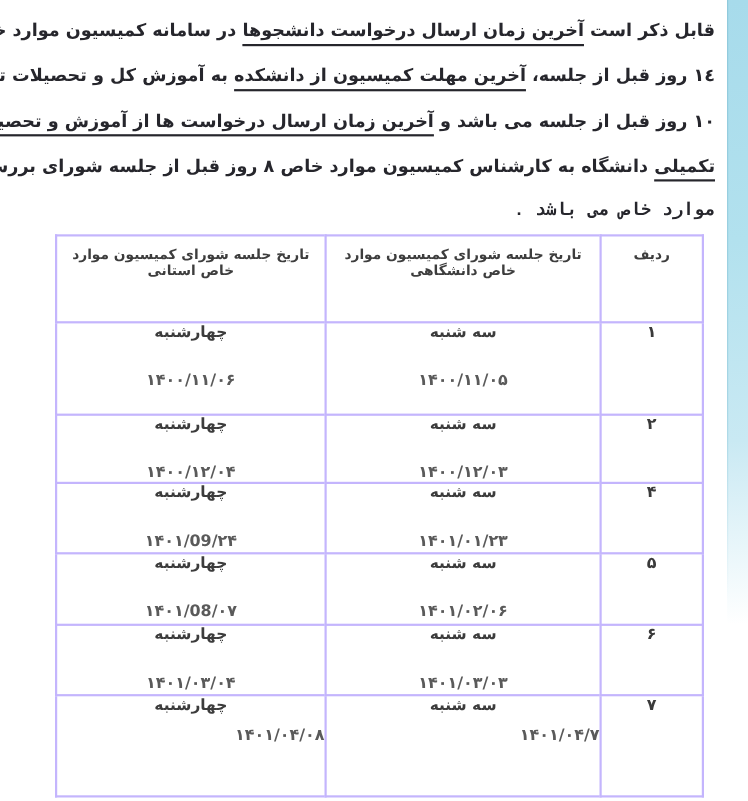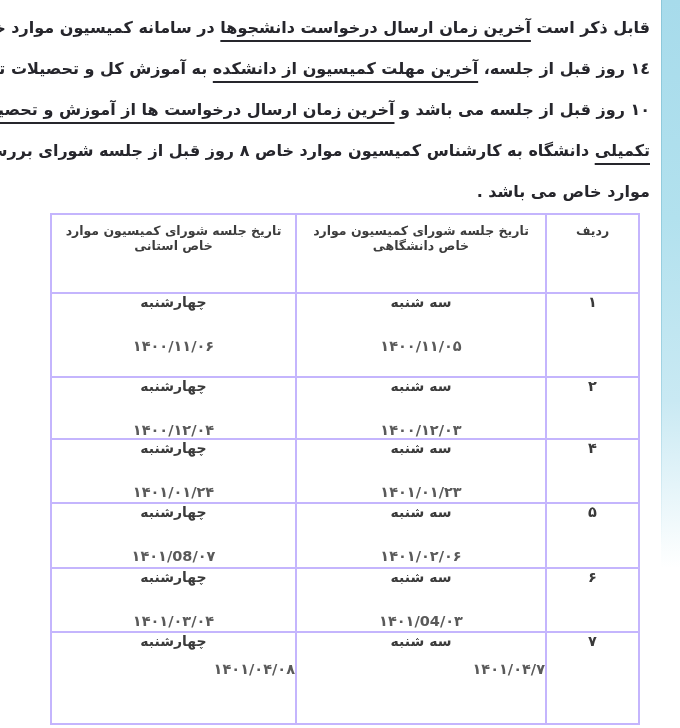--- a/index.html
+++ b/index.html
@@ -36,21 +36,21 @@
     color:#26262c;
     font-weight:bold;
     font-size:16px;
   }
   .para-line {
     line-height:41px;
     white-space:nowrap;
     text-align:justify;
     text-align-last:justify;
   }
-  .para-line.last { text-align-last:right; }
+  .para-line.last { text-align-last:right;font-family:Liberation Mono, monospace; }
   .u {
     text-decoration:underline;
     text-decoration-thickness:1.5px;
     text-underline-offset:7px;
   }
 
   
   .schedule-table {
     position:absolute;
     top:213px; left:50px;
@@ -139,41 +139,41 @@
     </tr>
 
     <tr class="rh3">
       <td class="num-cell"><span>۴</span></td>
       <td>
         <div class="day">سه شنبه</div>
         <div class="date">۱۴۰۱/۰۱/۲۳</div>
       </td>
       <td>
         <div class="day">چهارشنبه</div>
-        <div class="date">۱۴۰۱/۰۱/۲۴</div>
+        <div class="date">۱۴۰۱/09/۲۴</div>
       </td>
     </tr>
 
     <tr class="rh4">
       <td class="num-cell"><span>۵</span></td>
       <td>
         <div class="day">سه شنبه</div>
         <div class="date">۱۴۰۱/۰۲/۰۶</div>
       </td>
       <td>
         <div class="day">چهارشنبه</div>
         <div class="date">۱۴۰۱/08/۰۷</div>
       </td>
     </tr>
 
     <tr class="rh5">
       <td class="num-cell"><span>۶</span></td>
       <td>
         <div class="day">سه شنبه</div>
-        <div class="date">۱۴۰۱/04/۰۳</div>
+        <div class="date">۱۴۰۱/۰۳/۰۳</div>
       </td>
       <td>
         <div class="day">چهارشنبه</div>
         <div class="date">۱۴۰۱/۰۳/۰۴</div>
       </td>
     </tr>
 
     <tr class="rh6">
       <td class="num-cell"><span>۷</span></td>
       <td>

